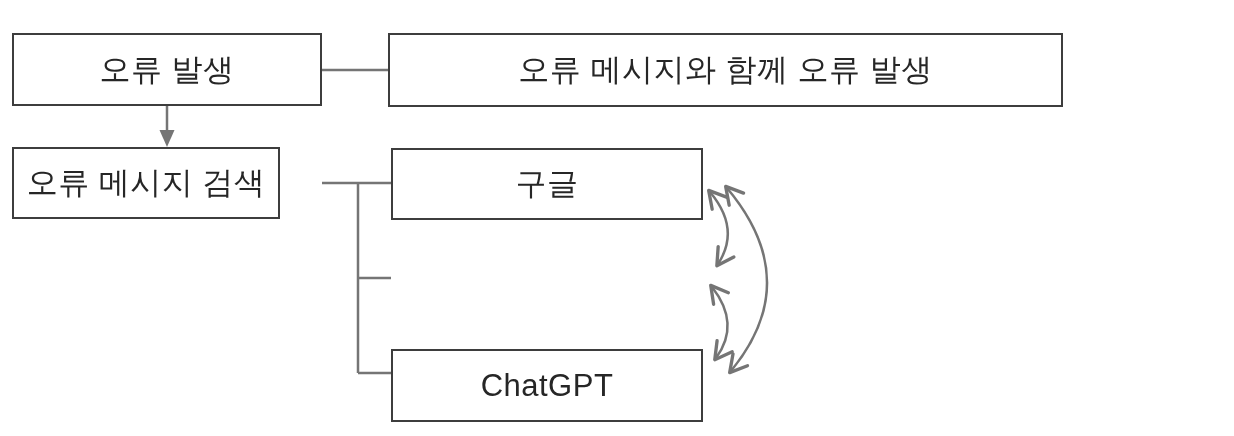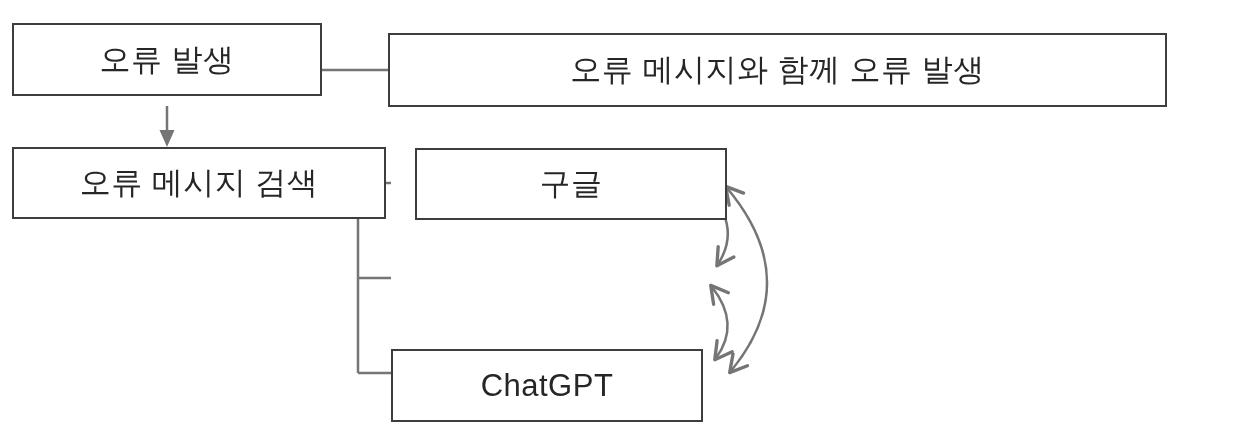--- a/index.html
+++ b/index.html
@@ -24,24 +24,24 @@
     background: var(--background);
     display: flex;
     align-items: center;
     justify-content: center;
     font-size: 31px;
     color: var(--text);
     letter-spacing: 0.5px;
     white-space: nowrap;
     z-index: 2;
   }
-  #node-error              { left: 12px;  top: 23px;  width: 310px; height: 73px; }
-  #node-error-with-message { left: 388px; top: 33px;  width: 779px; height: 74px; }
-  #node-search             { left: 12px;  top: 147px; width: 374px; height: 72px; }
-  #node-google             { left: 391px; top: 148px; width: 312px; height: 72px; margin-left: 24px; }
+  #node-error              { left: 12px;  top: 33px;  width: 310px; height: 73px; }
+  #node-error-with-message { left: 388px; top: 33px;  width: 675px; height: 74px; }
+  #node-search             { left: 12px;  top: 147px; width: 268px; height: 72px; }
+  #node-google             { left: 391px; top: 148px; width: 312px; height: 72px; }
   #node-official-docs      { left: 391px; top: 243px; width: 312px; height: 72px; }
   #node-chatgpt            { left: 391px; top: 337px; width: 312px; height: 73px; margin-top: 12px; }
   svg.wires {
     position: absolute;
     left: 0; top: 0;
     width: 1234px;
     height: 436px;
     z-index: 1;
     overflow: visible;
   }

